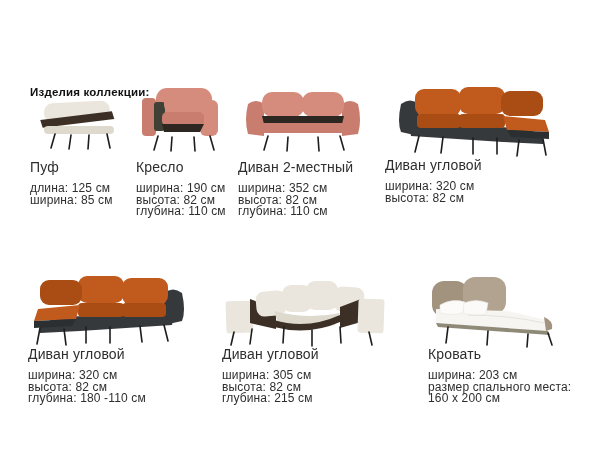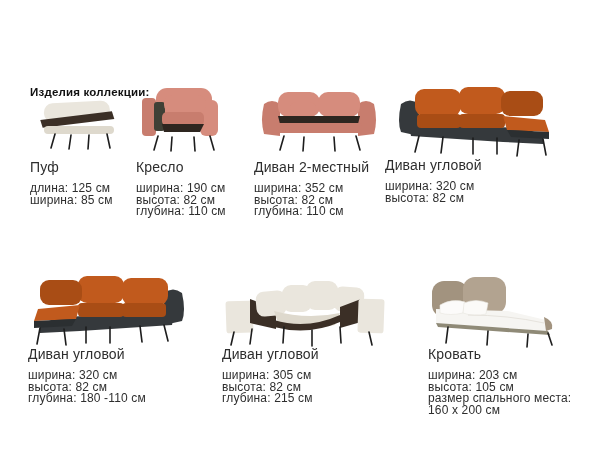--- a/index.html
+++ b/index.html
@@ -87,21 +87,21 @@
     </svg>
   </div>
   <div class="pname">Кресло</div>
   <div class="specs">
     <div class="spec">ширина: 190 см</div>
     <div class="spec">высота: 82 см</div>
     <div class="spec">глубина: 110 см</div>
   </div>
 </div>
 
-<div class="card row1" style="left:254px;top:78px;width:130px">
+<div class="card row1" style="left:238px;top:78px;width:130px">
   <div class="img-area">
     <svg viewBox="0 0 130 84" preserveAspectRatio="xMidYMax meet">
       <path d="M10 26 Q6 42 10 56 L26 58 L26 26 Q18 20 10 26 Z" class="f-salmon2"></path>
       <path d="M120 26 Q124 42 120 56 L104 58 L104 26 Q112 20 120 26 Z" class="f-salmon2"></path>
       <rect x="24" y="14" width="42" height="25" rx="10" class="f-salmon"></rect>
       <rect x="64" y="14" width="42" height="25" rx="10" class="f-salmon"></rect>
       <rect x="36" y="24" width="26" height="13" rx="6" class="f-salmon"></rect>
       <path d="M24 38 L106 38 L104 46 L26 46 Z" class="f-darkfront"></path>
       <rect x="22" y="45" width="86" height="10" rx="3" class="f-salmon2"></rect>
       <path class="leg" d="M30 58 L26 72"></path>
@@ -217,16 +217,15 @@
       <path d="M116 52 Q126 56 124 64 L118 66 Z" class="f-taupe2"></path>
       <path class="leg" d="M20 62 L18 78"></path>
       <path class="leg" d="M60 66 L59 80"></path>
       <path class="leg" d="M100 69 L99 82"></path>
       <path class="leg" d="M120 68 L124 80"></path>
     </svg>
   </div>
   <div class="pname">Кровать</div>
   <div class="specs">
     <div class="spec">ширина: 203 см</div>
-    <div class="spec">высота: 105 см</div>
     <div class="spec">размер спального места: 160 x 200 см</div>
   </div>
 </div>
 
 </body></html>

